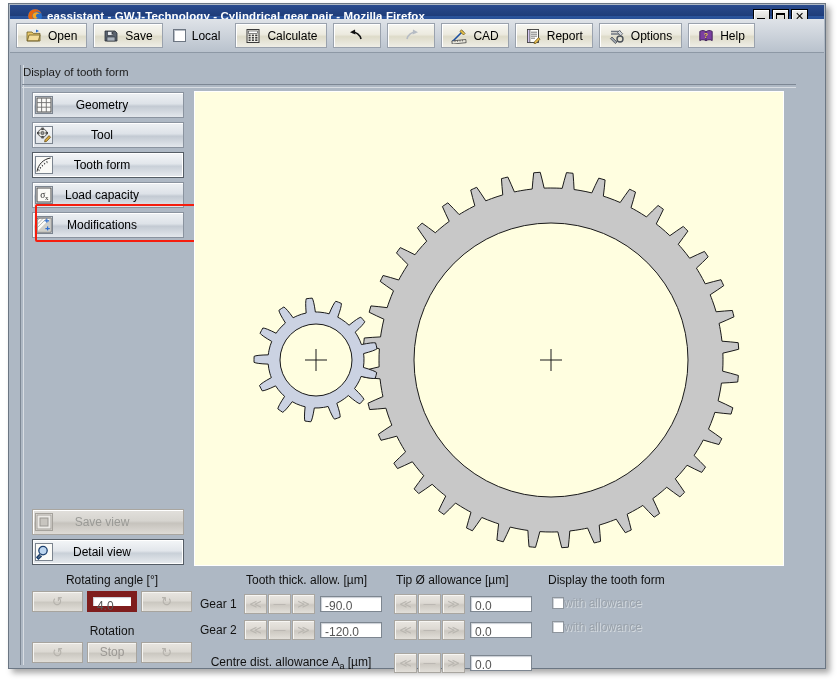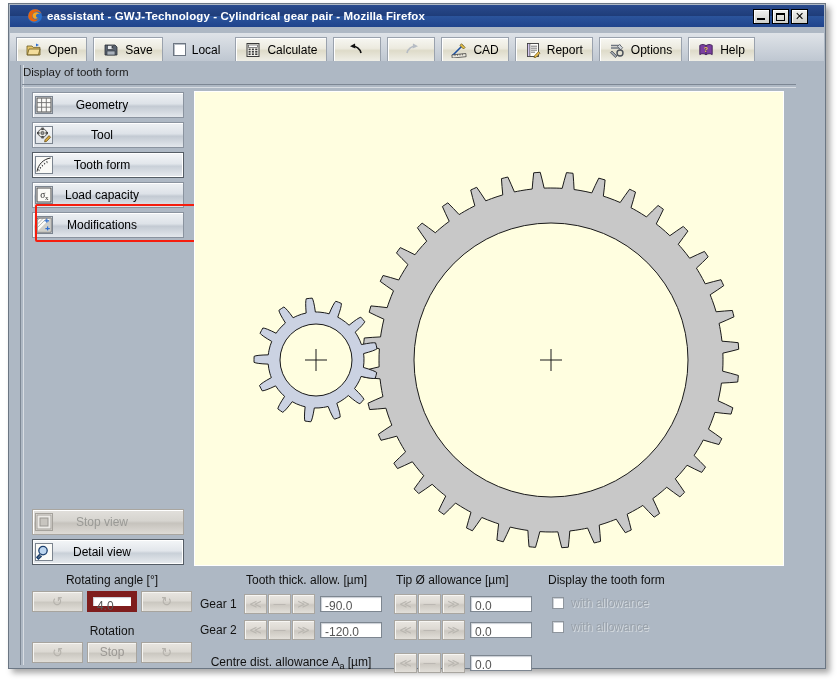--- a/index.html
+++ b/index.html
@@ -21,21 +21,21 @@
   .wbtn{width:17px;height:15px;background:linear-gradient(to bottom,#f2f2f0,#cfcfc9);
         border:1px solid #000;box-sizing:border-box;position:relative;
         box-shadow:inset 1px 1px 0 #ffffff;}
   .wbtn i{position:absolute;display:block;background:#000;}
   .w-min i{left:3px;bottom:3px;width:8px;height:2px;}
   .w-max i{left:3px;top:3px;width:9px;height:8px;background:transparent;
            border:1px solid #000;border-top-width:2px;box-sizing:border-box;}
   .w-close{font-size:11px;font-weight:bold;line-height:13px;text-align:center;color:#000;}
 
   
-  #toolbar{position:absolute;left:1px;top:29px;width:814px;height:34px;
+  #toolbar{position:absolute;left:1px;top:15px;width:814px;height:34px;
            background:linear-gradient(to bottom,#dfe3e8,#b9c2cd);
            border-bottom:1px solid #8d98a5;display:flex;align-items:center;
            padding-left:6px;box-sizing:border-box;}
   .tbtn{height:25px;margin-right:6px;padding:0 9px;display:flex;align-items:center;
         gap:6px;font-size:12px;color:#000;white-space:nowrap;
         background:linear-gradient(to bottom,#f7f7f2 0%,#eceadf 45%,#dedbc9 55%,#efeee6 100%);
         border:1px solid #9aa2ad;box-shadow:inset 1px 1px 0 #ffffff;box-sizing:border-box;}
   .tbtn.plain{background:transparent;border:none;box-shadow:none;padding-left:4px;justify-content:flex-end;}
   .tbtn.dis{color:#9aa0a8;}
   .tbtn .ic{width:16px;height:16px;flex:none;position:relative;}
@@ -96,21 +96,21 @@
         background:linear-gradient(to bottom,#e9e6e1 0%,#ddd9d3 45%,#ccc8c1 55%,#e2dfd9 100%);
         border:1px solid #a9a6a0;box-shadow:inset 1px 1px 0 #f7f6f3;box-sizing:border-box;
         color:#b9b6b0;font-size:12px;line-height:18px;text-align:center;margin-right:1px;}
   .afield{width:62px;height:16px;background:#fff;border:1px solid #7d8690;
           box-shadow:inset 1px 1px 1px #c9ced4;box-sizing:border-box;
           font-size:12px;color:#555;padding:0 4px;line-height:18px;margin-left:4px;}
 
   
   #dtf{position:absolute;left:538px;top:512px;width:240px;}
   #dtf .hdr{font-size:12px;color:#111;margin-bottom:9px;}
-  .cbrow{display:flex;align-items:center;gap:7px;margin-bottom:10px;margin-left:4px;}
+  .cbrow{display:flex;align-items:center;margin-bottom:10px;margin-left:4px;}
   .cbox{width:12px;height:12px;background:#ffffff;border:1px solid #8e959d;
         box-shadow:inset 1px 1px 0 #cdd2d8;box-sizing:border-box;flex:none;}
   .cblbl{font-size:12px;color:#9aa2ab;text-shadow:1px 1px 0 #d3d9de;}
 
   
   #canvaswrap{position:absolute;left:184px;top:30px;width:590px;height:475px;
               border:1px solid #ffffff;background:#fffee0;box-sizing:border-box;
               box-shadow:1px 1px 0 #8d96a2 inset;}
   #canvaswrap svg{display:block;}
 
@@ -370,21 +370,21 @@
     </div>
 
     <div id="viewbtns">
       <div class="navbtn disabled">
         <span class="nic">
           <svg width="16" height="16" viewBox="0 0 16 16">
             <rect x="1" y="1" width="14" height="14" fill="#eceae6" stroke="#a5a29c" stroke-width="1"></rect>
             <rect x="4" y="4" width="8" height="8" fill="#c8c5bf" stroke="#9a9792" stroke-width="1"></rect>
           </svg>
         </span>
-        <span class="ntxt">Stop view</span>
+        <span class="ntxt">Save view</span>
       </div>
       <div class="navbtn sel">
         <span class="nic">
           <svg width="16" height="16" viewBox="0 0 16 16">
             <rect x="0" y="0" width="16" height="16" fill="#fafaf7"></rect>
             <circle cx="7" cy="6.6" r="4.2" fill="#bcd5ef" stroke="#1b3f6e" stroke-width="1.3"></circle>
             <path d="M3.8 10.2l-3 3.2 1.6 1.6 3.2-3" stroke="#1b3f6e" stroke-width="1.4" fill="#6b7a8b"></path>
           </svg>
         </span>
         <span class="ntxt">Detail view</span>

